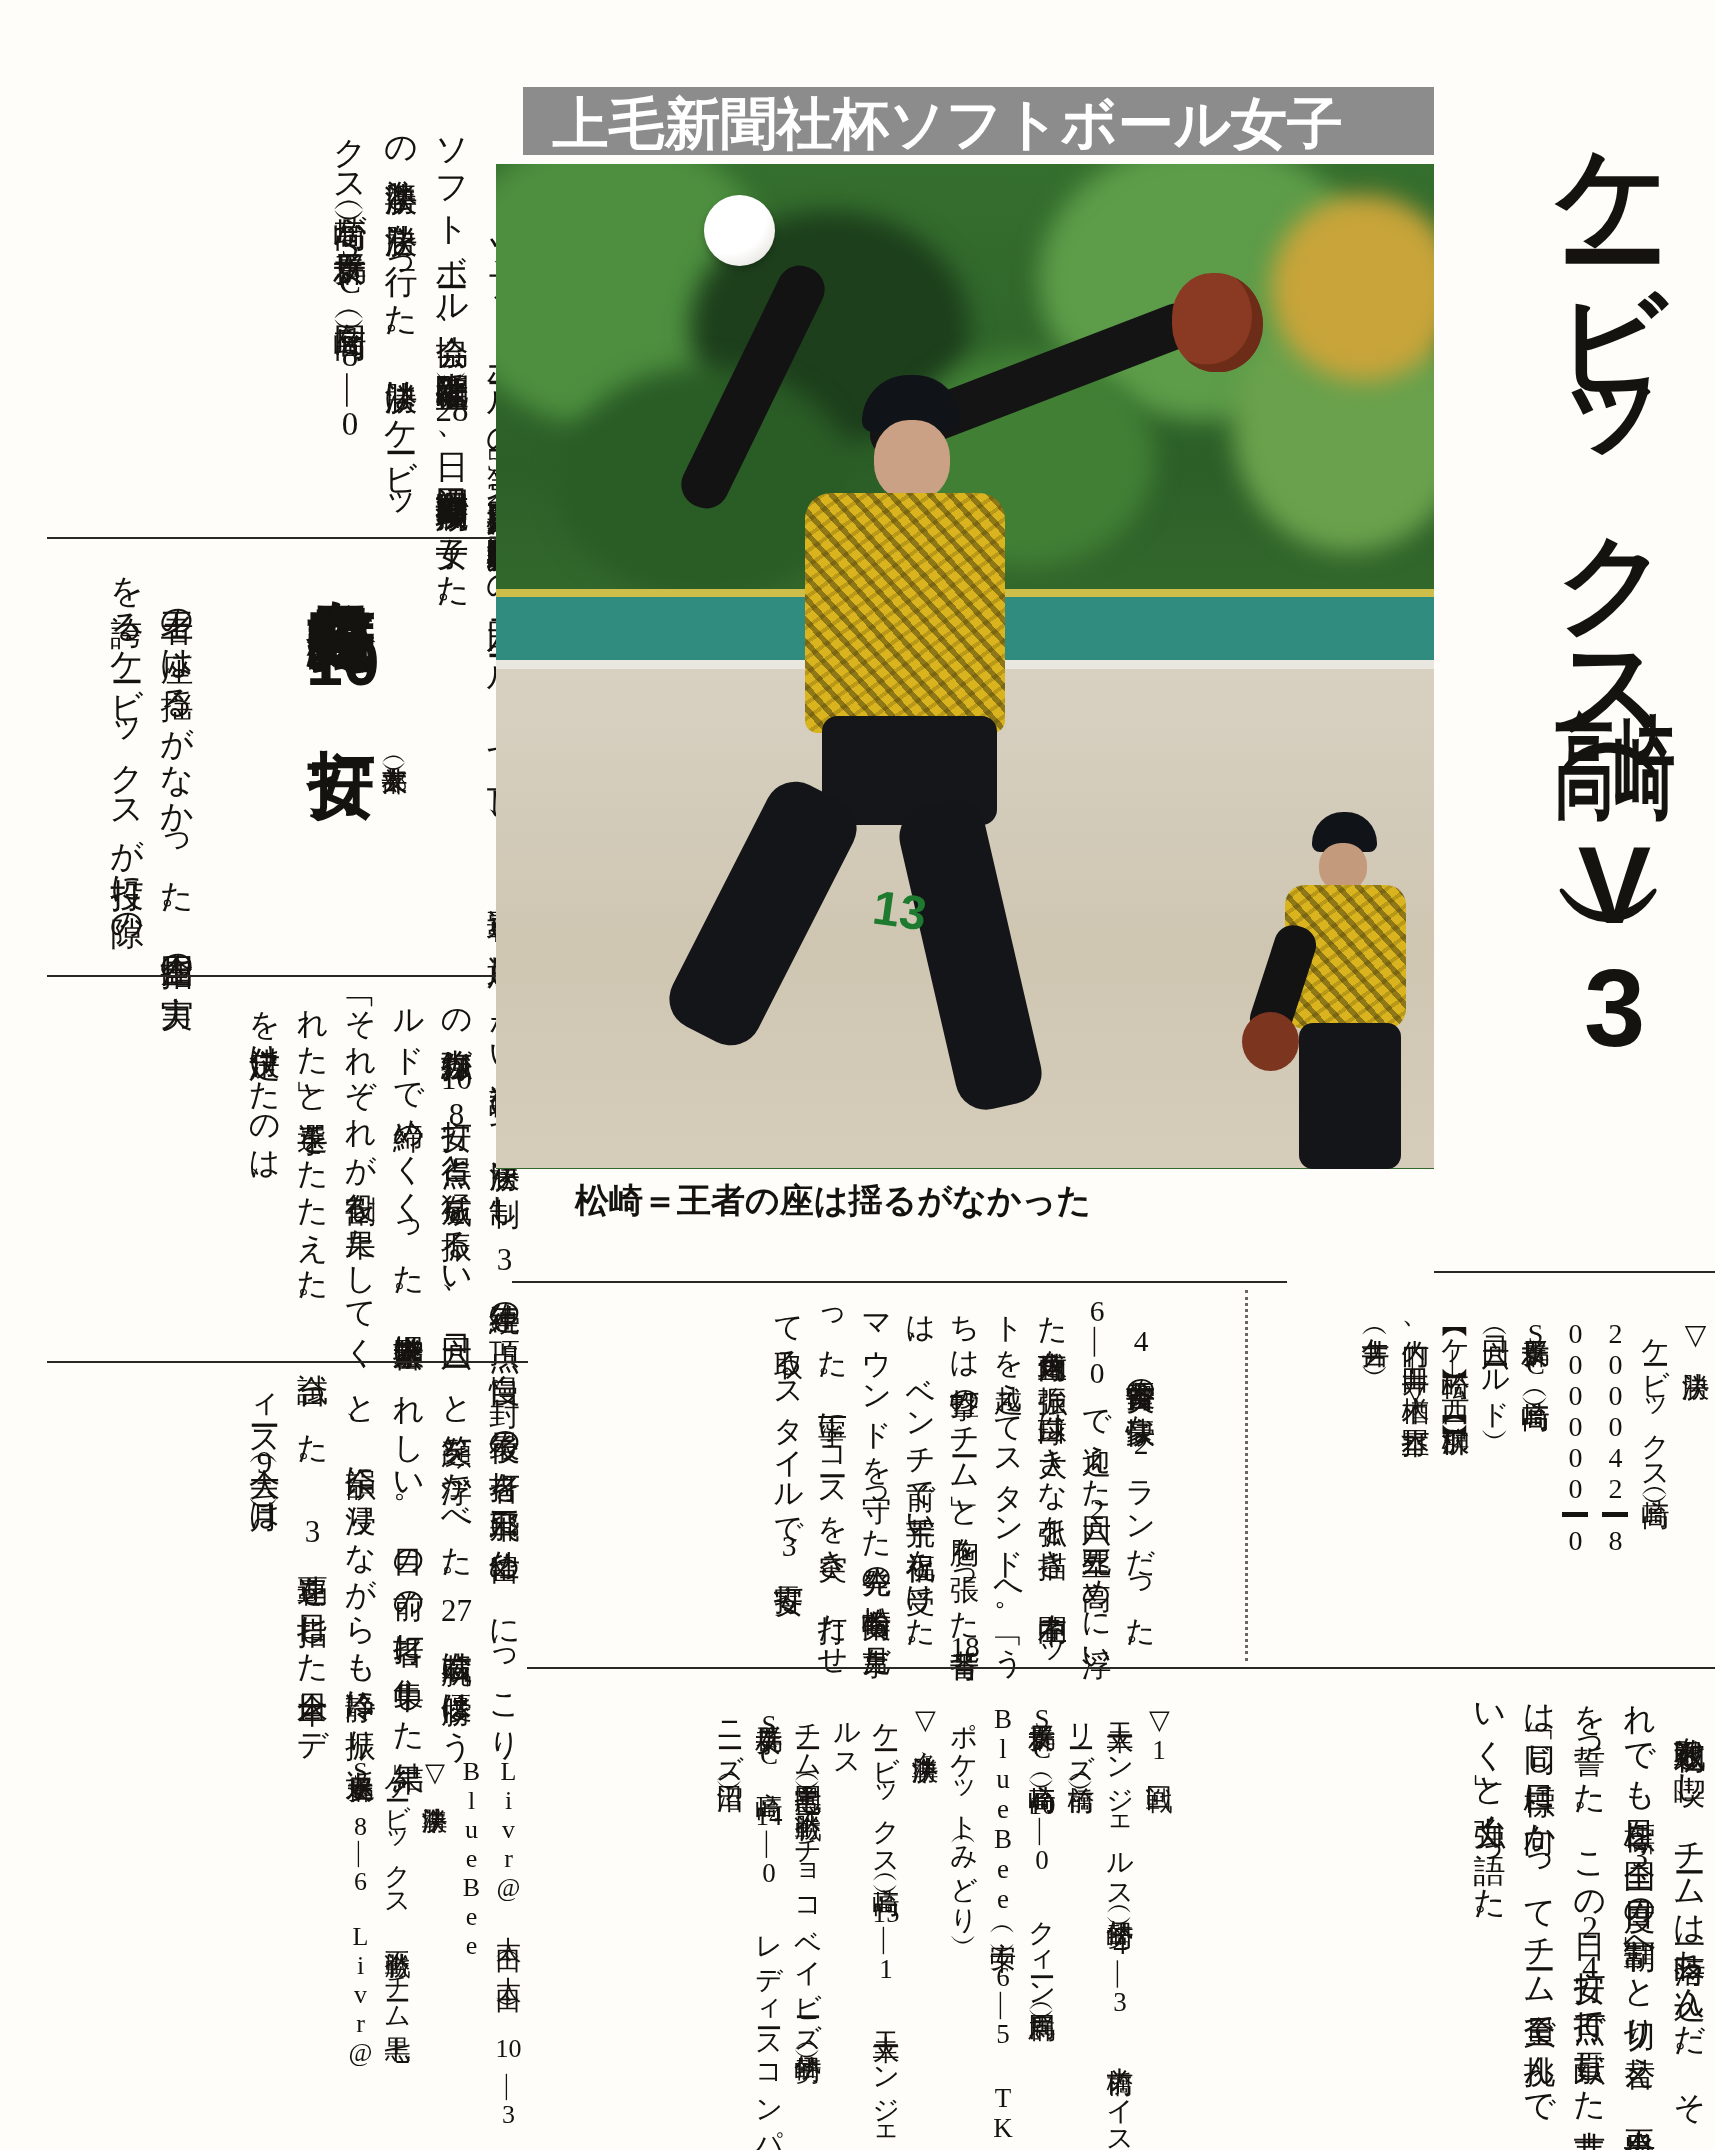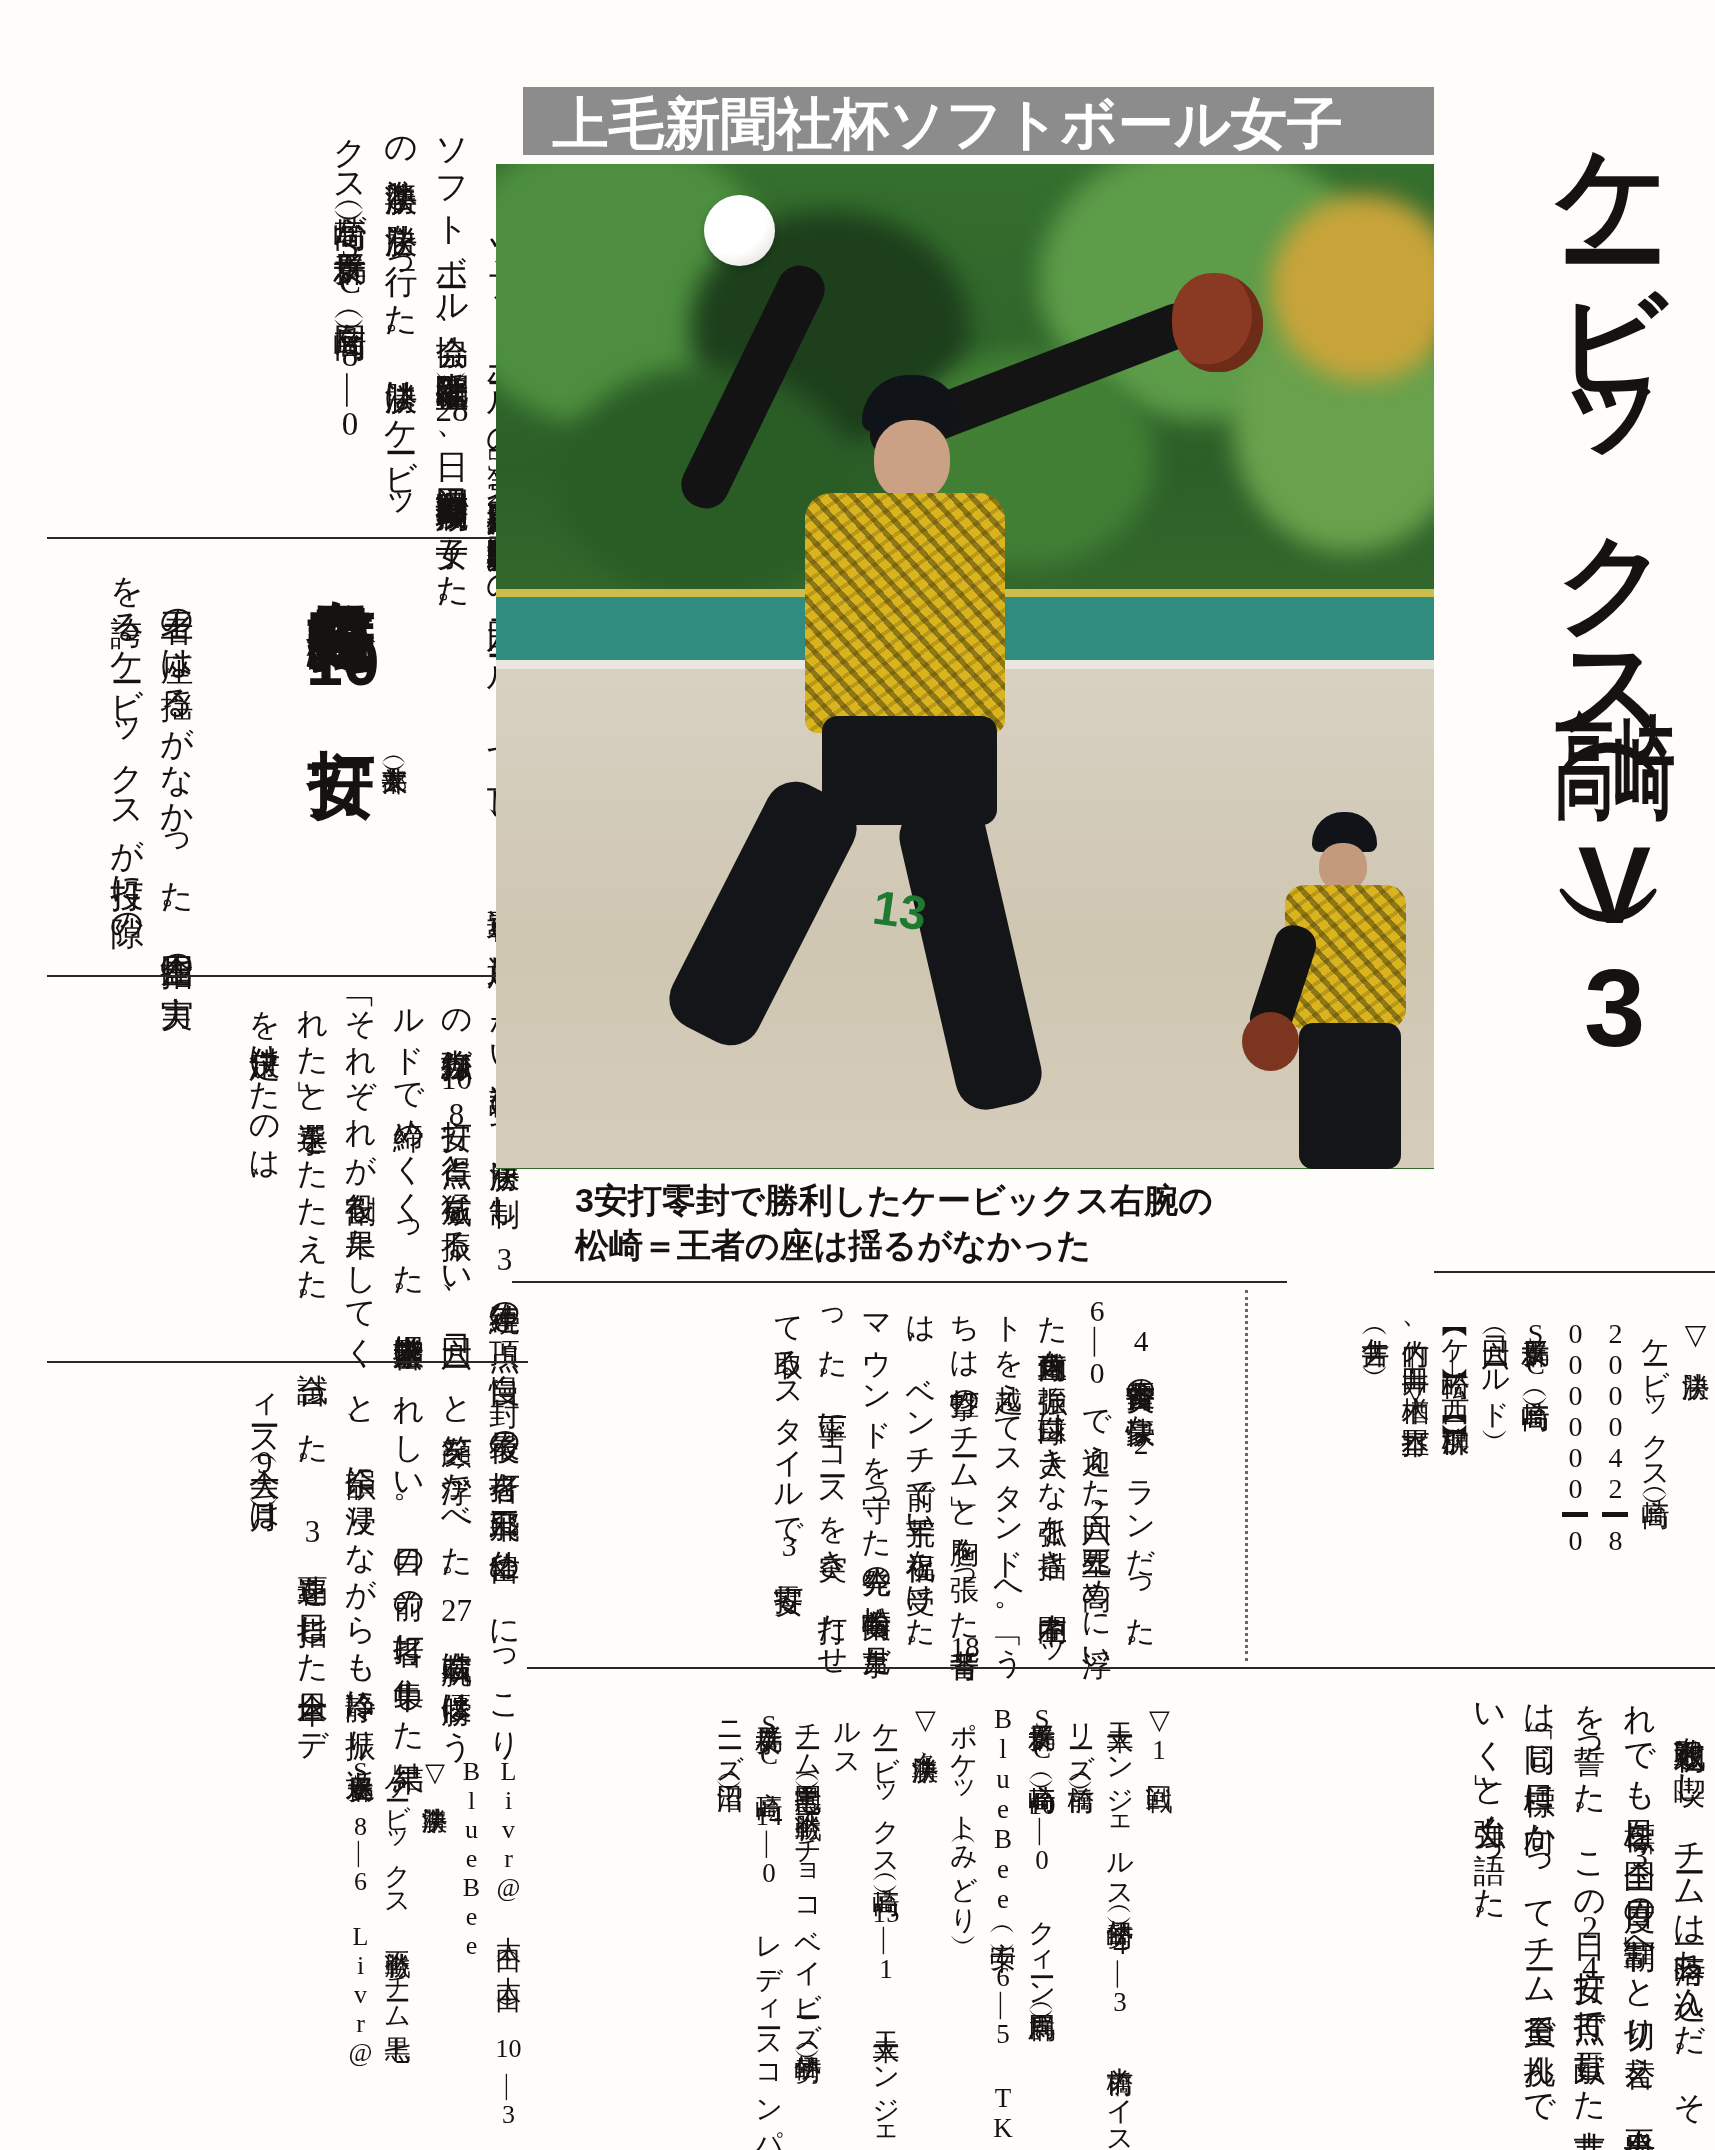--- a/index.html
+++ b/index.html
@@ -106,21 +106,20 @@
 
     <div class="fig" style="left:816px;top:648px;width:65px;height:40px;background:#101418;border-radius:31px 31px 7.8px 7.8px;"></div>
     <div class="fig" style="left:823px;top:679px;width:48px;height:48px;background:#c49a7c;border-radius:46%;"></div>
     <div class="fig camo" style="left:789px;top:721px;width:121px;height:144px;border-radius:20px;"></div>
     <div class="fig" style="left:766px;top:760px;width:42px;height:116px;background:#131313;border-radius:18.6px;transform:rotate(18deg);"></div>
     <div class="fig" style="left:746px;top:848px;width:57px;height:59px;background:#7c3620;border-radius:50%;"></div>
     <div class="fig" style="left:803px;top:859px;width:102px;height:146px;background:#141519;border-radius:14px;"></div>
   </div>
 
   <div id="caption" class="abs" style="left:575px;top:1178px;width:861px;">
-    <div>3安打零封で勝利したケービックス右腕の</div>
     <div>松崎＝王者の座は揺るがなかった</div>
   </div>
 
   <div class="rule" style="left:512px;top:1281px;width:775px;"></div>
 
   <div class="abs v body38" style="left:533px;top:1295px;width:630px;height:366px;">　<span class="up">4</span>番吉井実優の豪快な<span class="up">2</span>ランだった。<span class="up">6</span>―<span class="up">0</span>で迎えた六回<span class="up">2</span>死三塁、高めに浮いた内角直球を強振。白球は大きな弧を描き、左中間ネットを越えてスタンドへ。「うちは打撃のチーム」と胸を張った背番号<span class="tcy">18</span>は、ベンチ前で手荒い祝福を受けた。　マウンドを守った先発の松崎美南も見事だった。丁寧にコースを突き、打たせて取るスタイルで<span class="up">3</span>安打零</div>
 
   <div class="vdot" style="left:1245px;top:1290px;height:371px;"></div>
 
   <div class="abs v" id="main-headline" style="right:45px;top:73px;height:1209px;">ケービックス（<span class="tcy">高崎</span>）<span class="up">V3</span></div>

